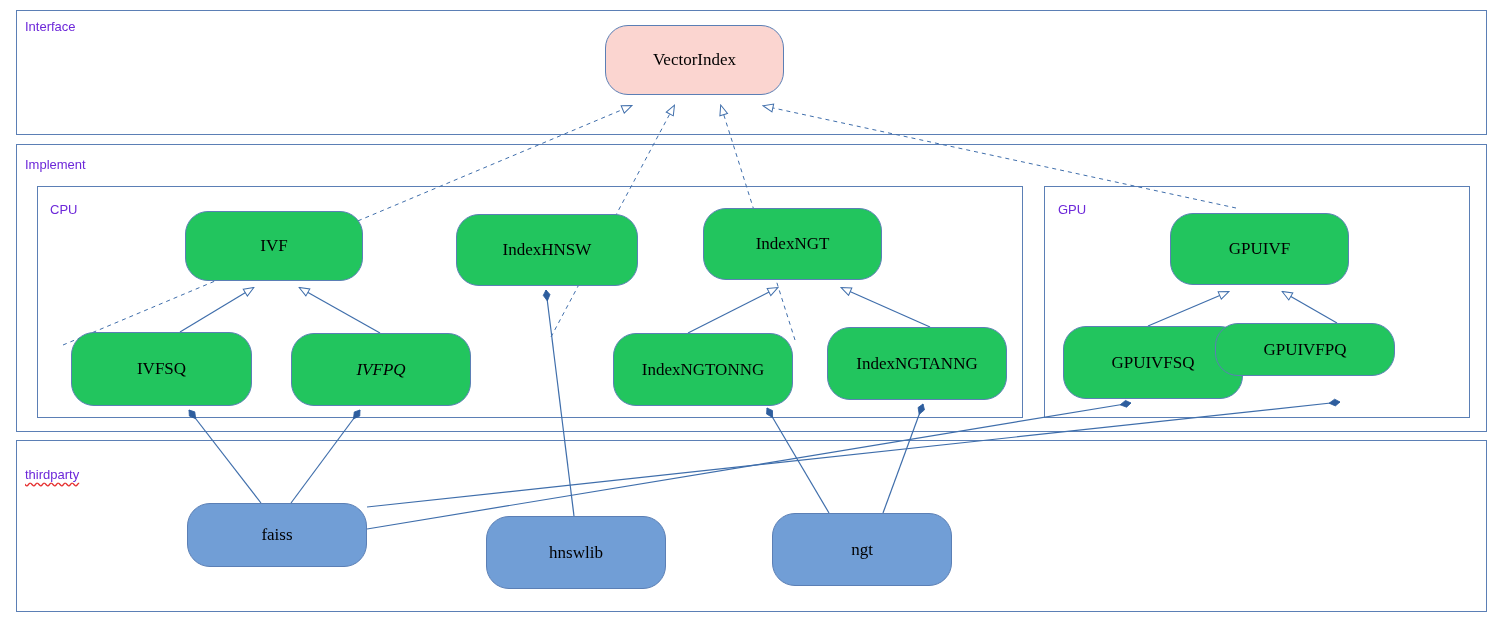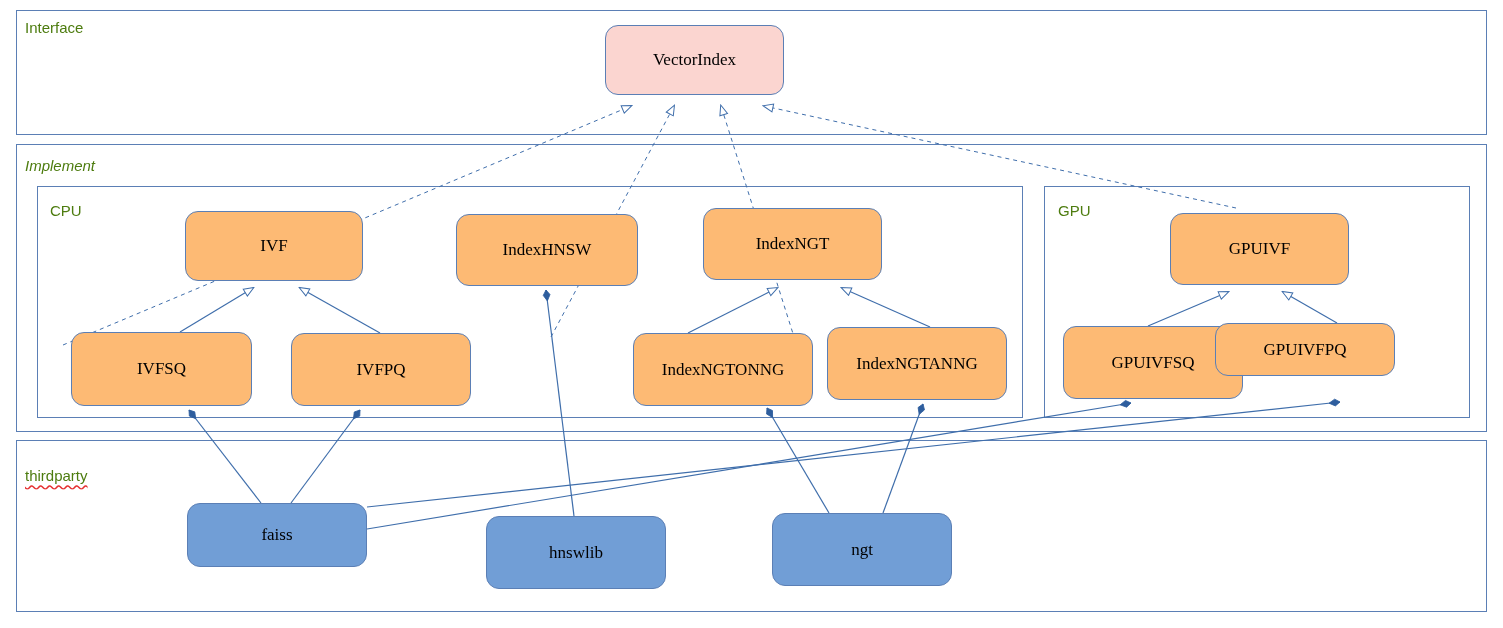--- a/index.html
+++ b/index.html
@@ -25,59 +25,59 @@
   }
   .container-box {
     position: absolute;
     border: 1px solid #5b7fb5;
     background: transparent;
     box-sizing: border-box;
   }
   .container-label {
     position: absolute;
     font-family: "Liberation Sans", sans-serif;
-    font-size: 15px;
-    color: #4d7c0f;
+    font-size: 13px;
+    color: #6d28d9;
     white-space: nowrap;
     line-height: 1;
   }
   .spellerr {
     text-decoration: underline wavy #e53030;
     text-decoration-skip-ink: none;
     text-underline-offset: 3px;
     margin-top: 12px;
   }
   .node {
     position: absolute;
     box-sizing: border-box;
     border: 1px solid #5b7fb5;
-    border-radius: 13px;
+    border-radius: 23px;
     display: flex;
     align-items: center;
     justify-content: center;
     font-family: "Liberation Serif", serif;
     font-size: 17px;
     color: #000000;
     text-align: center;
     white-space: nowrap;
   }
   .node.iface { background: #fbd5d0; }
-  .node.impl  { background: #fdba74; }
+  .node.impl  { background: #22c55e; }
   .node.third { background: #719ed6; }
 </style>
 </head>
 <body>
 
 <div id="canvas">
 
   <div id="containers">
       <div class="container-box" style="left: 16px; top: 10px; width: 1471px; height: 125px;"></div>
       <div class="container-label" style="left: 25px; top: 20px;">Interface</div>
       <div class="container-box" style="left: 16px; top: 144px; width: 1471px; height: 288px;"></div>
-      <div class="container-label" style="left: 25px; top: 158px; font-style: italic;">Implement</div>
+      <div class="container-label" style="left: 25px; top: 158px;">Implement</div>
       <div class="container-box" style="left: 37px; top: 186px; width: 986px; height: 232px;"></div>
       <div class="container-label" style="left: 50px; top: 203px;">CPU</div>
       <div class="container-box" style="left: 1044px; top: 186px; width: 426px; height: 232px;"></div>
       <div class="container-label" style="left: 1058px; top: 203px;">GPU</div>
       <div class="container-box" style="left: 16px; top: 440px; width: 1471px; height: 172px;"></div>
       <div class="container-label spellerr" style="left: 25px; top: 456px;">thirdparty</div>
     </div>
 
   <svg id="edges" viewBox="0 0 1503 628" xmlns="http://www.w3.org/2000/svg">
     <defs>
@@ -109,22 +109,22 @@
       </g>
   </svg>
 
   <div id="nodes">
       <div class="node iface" style="left: 605px; top: 25px; width: 179px; height: 70px;">VectorIndex</div>
       <div class="node impl" style="left: 185px; top: 211px; width: 178px; height: 70px;">IVF</div>
       <div class="node impl" style="left: 456px; top: 214px; width: 182px; height: 72px;">IndexHNSW</div>
       <div class="node impl" style="left: 703px; top: 208px; width: 179px; height: 72px;">IndexNGT</div>
       <div class="node impl" style="left: 1170px; top: 213px; width: 179px; height: 72px;">GPUIVF</div>
       <div class="node impl" style="left: 71px; top: 332px; width: 181px; height: 74px;">IVFSQ</div>
-      <div class="node impl" style="left: 291px; top: 333px; width: 180px; height: 73px;">IVFPQ</div>
-      <div class="node impl" style="left: 613px; top: 333px; width: 180px; height: 73px; margin-left: 20px;">IndexNGTONNG</div>
+      <div class="node impl" style="left: 291px; top: 333px; width: 180px; height: 73px; font-style: italic;">IVFPQ</div>
+      <div class="node impl" style="left: 613px; top: 333px; width: 180px; height: 73px;">IndexNGTONNG</div>
       <div class="node impl" style="left: 827px; top: 327px; width: 180px; height: 73px;">IndexNGTANNG</div>
       <div class="node impl" style="left: 1063px; top: 326px; width: 180px; height: 73px;">GPUIVFSQ</div>
       <div class="node impl" style="left: 1215px; top: 323px; width: 180px; height: 53px;">GPUIVFPQ</div>
       <div class="node third" style="left: 187px; top: 503px; width: 180px; height: 64px;">faiss</div>
       <div class="node third" style="left: 486px; top: 516px; width: 180px; height: 73px;">hnswlib</div>
       <div class="node third" style="left: 772px; top: 513px; width: 180px; height: 73px;">ngt</div>
     </div>
 
 </div>
 

